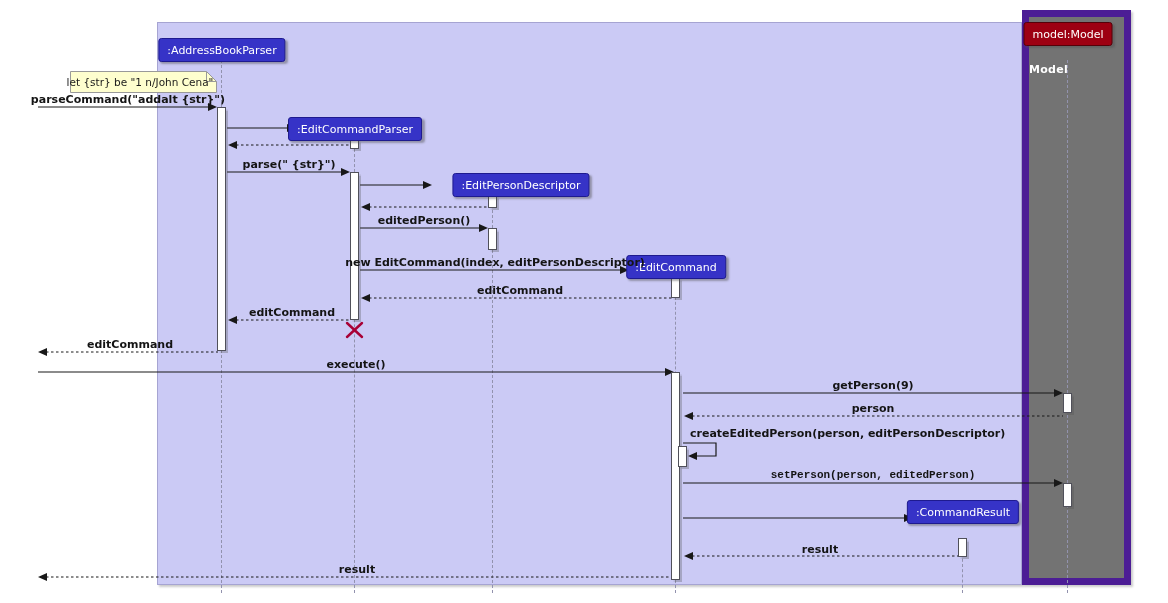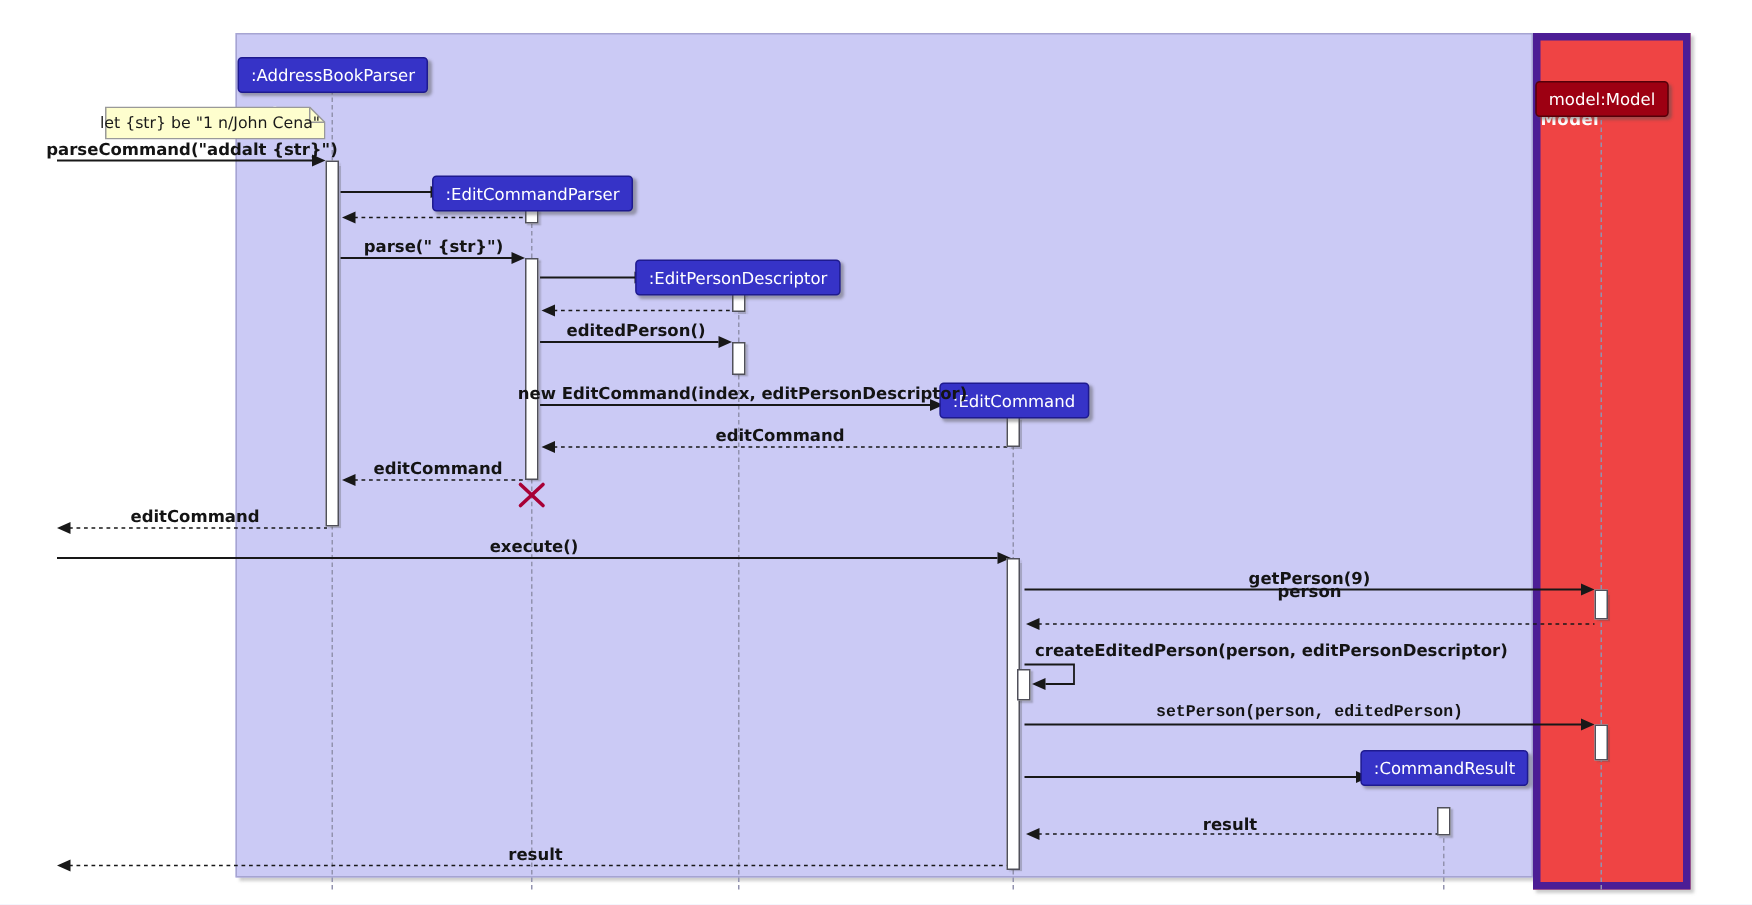--- a/index.html
+++ b/index.html
@@ -33,21 +33,21 @@
   .xmark{stroke:#A80036;stroke-width:2.4;stroke-linecap:round;}
 </style>
 </head>
 <body>
 
 <div class="canvas">
 
   <div class="frame" style="left:157px;top:22px;width:863px;height:561px;background:#CBCAF5;border:1px solid #A6A4D2;">
     <div class="frame-title">Logic</div>
   </div>
-  <div class="frame" style="left:1022px;top:22px;width:95px;height:561px;background:#ef4444;border:5px solid #4c1d95;">
+  <div class="frame" style="left:1022px;top:10px;width:95px;height:561px;background:#737373;border:7px solid #4c1d95;">
     <div class="frame-title">Model</div>
   </div>
 
   <div class="lifeline" style="left:221px;top:60px;height:533px;"></div>
   <div class="lifeline" style="left:354px;top:139px;height:454px;"></div>
   <div class="lifeline" style="left:492px;top:195px;height:398px;"></div>
   <div class="lifeline" style="left:675px;top:277px;height:316px;"></div>
   <div class="lifeline" style="left:962px;top:538px;height:55px;"></div>
   <div class="lifeline" style="left:1067px;top:60px;height:533px;"></div>
 
@@ -165,49 +165,49 @@
   <div class="activation" style="left:1063px;top:393px;height:20px;"></div>
   <div class="activation" style="left:1063px;top:483px;height:24px;"></div>
   <div class="activation" style="left:958px;top:538px;height:19px;"></div>
 
   <div class="participant p-blue" style="left:222px;top:38px;">
     <span>:AddressBookParser</span>
   </div>
   <div class="participant p-blue" style="left:355px;top:117px;">
     <span>:EditCommandParser</span>
   </div>
-  <div class="participant p-blue" style="left:492px;top:173px;">
+  <div class="participant p-blue" style="left:521px;top:173px;">
     <span>:EditPersonDescriptor</span>
   </div>
   <div class="participant p-blue" style="left:676px;top:255px;">
     <span>:EditCommand</span>
   </div>
   <div class="participant p-blue" style="left:963px;top:500px;">
     <span>:CommandResult</span>
   </div>
-  <div class="participant p-red" style="left:1068px;top:54px;">
+  <div class="participant p-red" style="left:1068px;top:22px;">
     <span>model:Model</span>
   </div>
 
   <div class="note-wrap">
     <svg width="147" height="22" viewBox="0 0 147 22">
       <polygon points="0.5,0.5 136.5,0.5 146.5,10.5 146.5,21.5 0.5,21.5" fill="#FEFECE" stroke="#999999" stroke-width="1"></polygon>
       <polyline points="136.5,0.5 136.5,10.5 146.5,10.5" fill="none" stroke="#999999" stroke-width="1"></polyline>
     </svg>
     <div class="note-text">let {str} be "1 n/John Cena"</div>
   </div>
 
   <div class="msg centered" style="left:128px;top:93px;">parseCommand("addalt {str}")</div>
   <div class="msg centered" style="left:289px;top:158px;">parse(" {str}")</div>
   <div class="msg centered" style="left:424px;top:214px;">editedPerson()</div>
   <div class="msg centered" style="left:495px;top:256px;">new EditCommand(index, editPersonDescriptor)</div>
   <div class="msg centered" style="left:520px;top:284px;">editCommand</div>
   <div class="msg centered" style="left:292px;top:306px;">editCommand</div>
   <div class="msg centered" style="left:130px;top:338px;">editCommand</div>
   <div class="msg centered" style="left:356px;top:358px;">execute()</div>
   <div class="msg centered" style="left:873px;top:379px;">getPerson(9)</div>
-  <div class="msg centered" style="left:873px;top:388px;">person</div>
+  <div class="msg centered" style="left:873px;top:402px;">person</div>
   <div class="msg" style="left:690px;top:427px;">createEditedPerson(person, editPersonDescriptor)</div>
   <div class="msg centered" style="left:873px;top:469px;font-family:Liberation Mono, monospace;">setPerson(person, editedPerson)</div>
   <div class="msg centered" style="left:820px;top:543px;">result</div>
   <div class="msg centered" style="left:357px;top:563px;">result</div>
 
 </div>
 
 </body></html>

